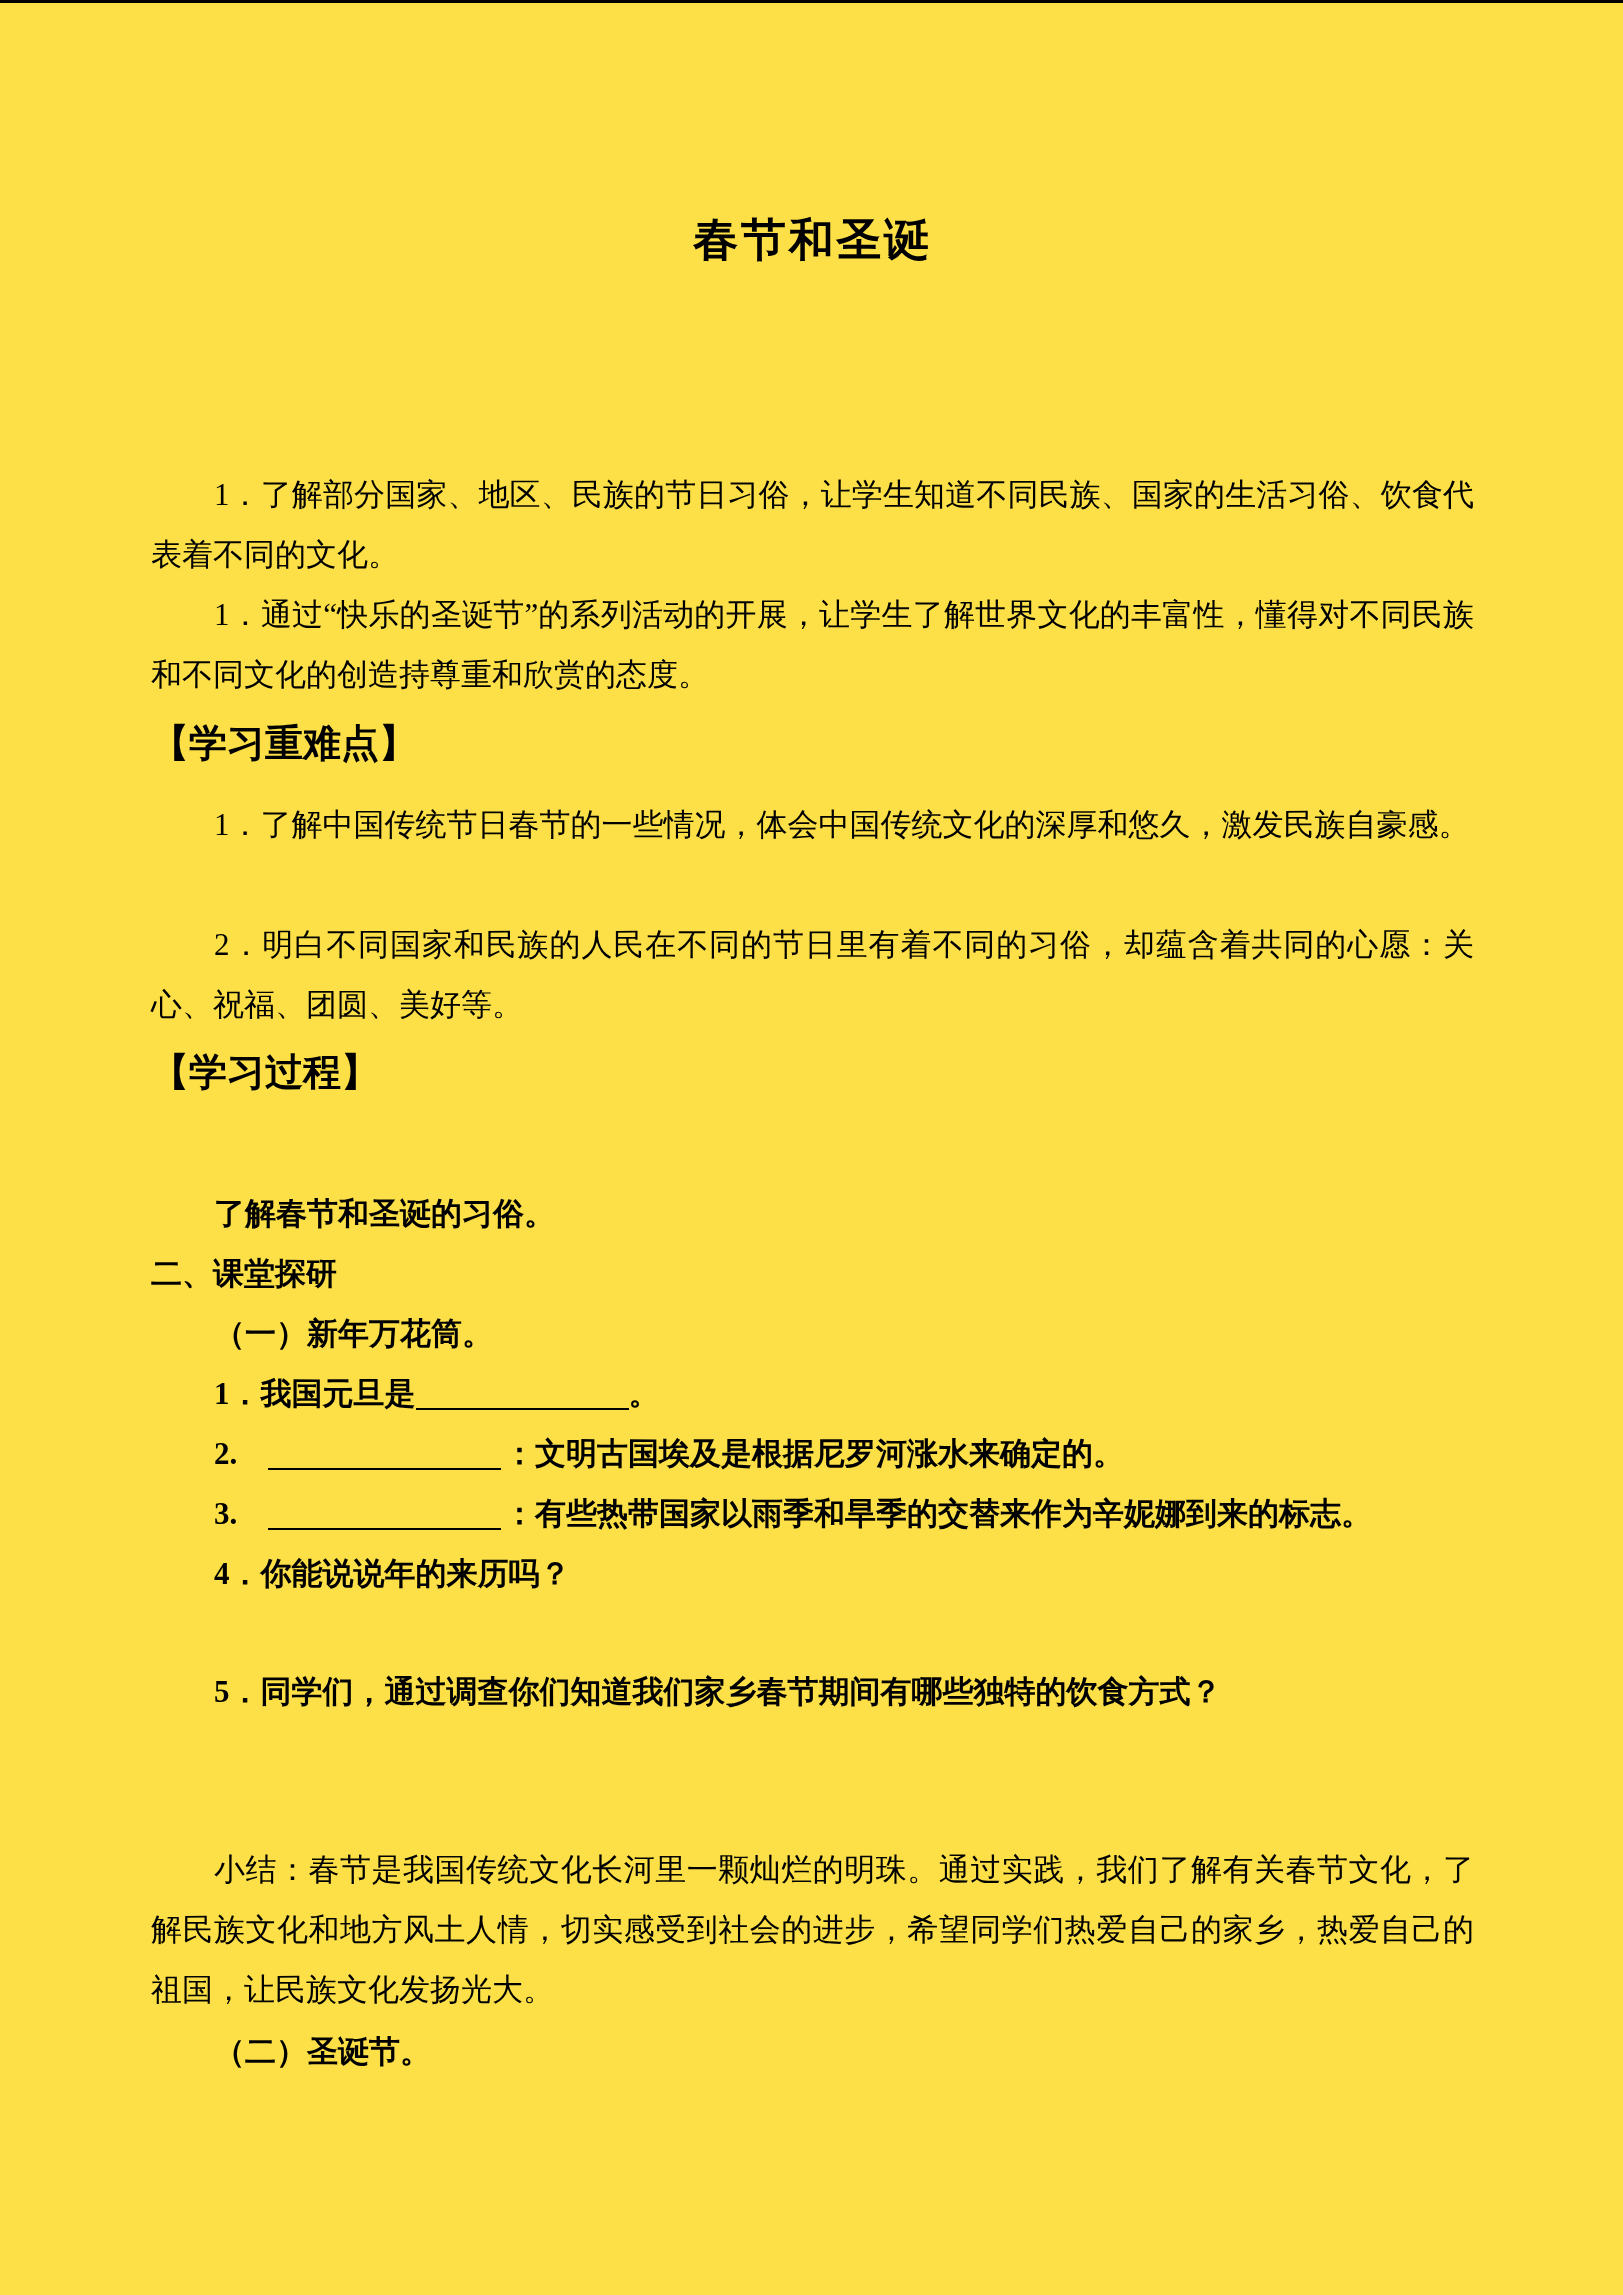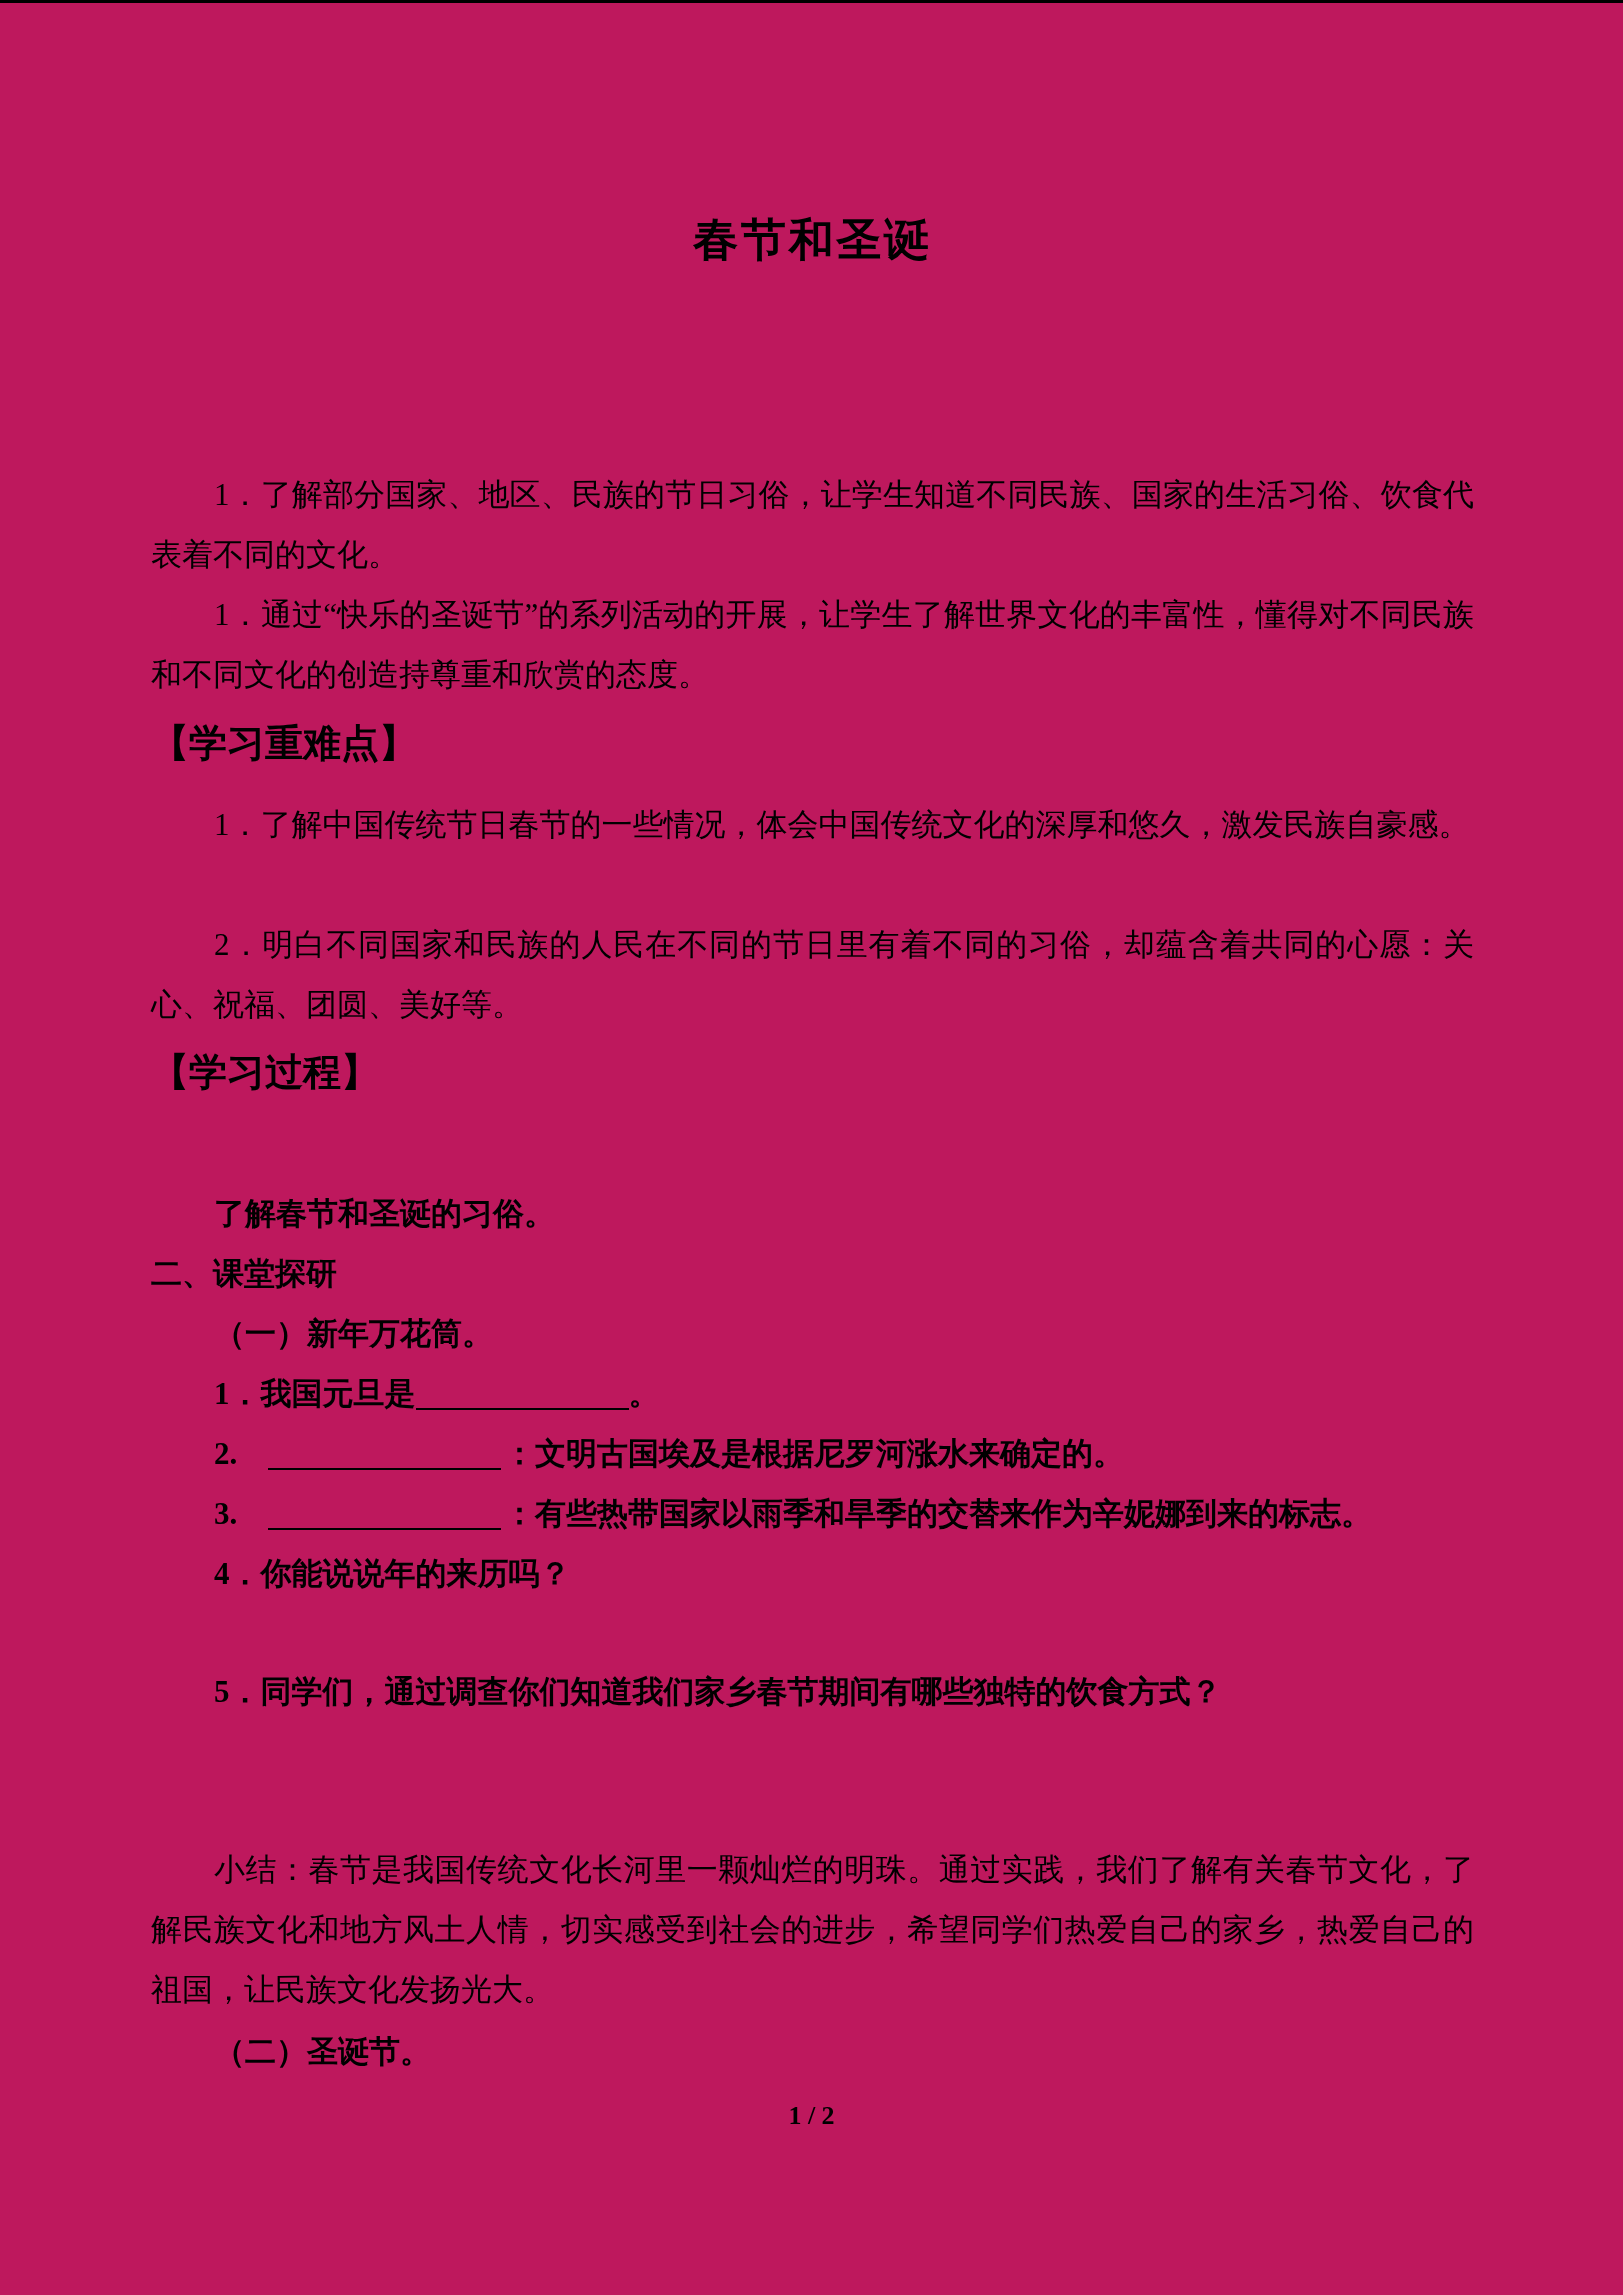--- a/index.html
+++ b/index.html
@@ -4,21 +4,21 @@
 <style>
   html, body {
     margin: 0;
     padding: 0;
     background: #ffffff;
   }
   .page {
     position: relative;
     width: 1623px;
     height: 2295px;
-    background: #be185d;
+    background: #fde047;
     color: #000000;
     font-family: "Liberation Serif", "DejaVu Serif", serif;
     font-size: 31px;
     line-height: 60px;
     overflow: hidden;
   }
   .top-edge {
     position: absolute;
     top: 0; left: 0;
     width: 100%; height: 2.7px;
@@ -112,15 +112,14 @@
 
   <div class="block line indent q3"><span>3.</span><span class="blank blank-w2"></span><span>：有些热带国家以雨季和旱季的交替来作为辛妮娜到来的标志。</span></div>
 
   <div class="block line indent q4">4．你能说说年的来历吗？</div>
   <div class="block line indent q5">5．同学们，通过调查你们知道我们家乡春节期间有哪些独特的饮食方式？</div>
 
   <div class="block para p-summary">小结：春节是我国传统文化长河里一颗灿烂的明珠。通过实践，我们了解有关春节文化，了解民族文化和地方风土人情，切实感受到社会的进步，希望同学们热爱自己的家乡，热爱自己的祖国，让民族文化发扬光大。</div>
 
   <div class="block line indent l-sub2">（二）圣诞节。</div>
 
-  <div class="footer">1 / 2</div>
 </div>
 
 
 </body></html>

